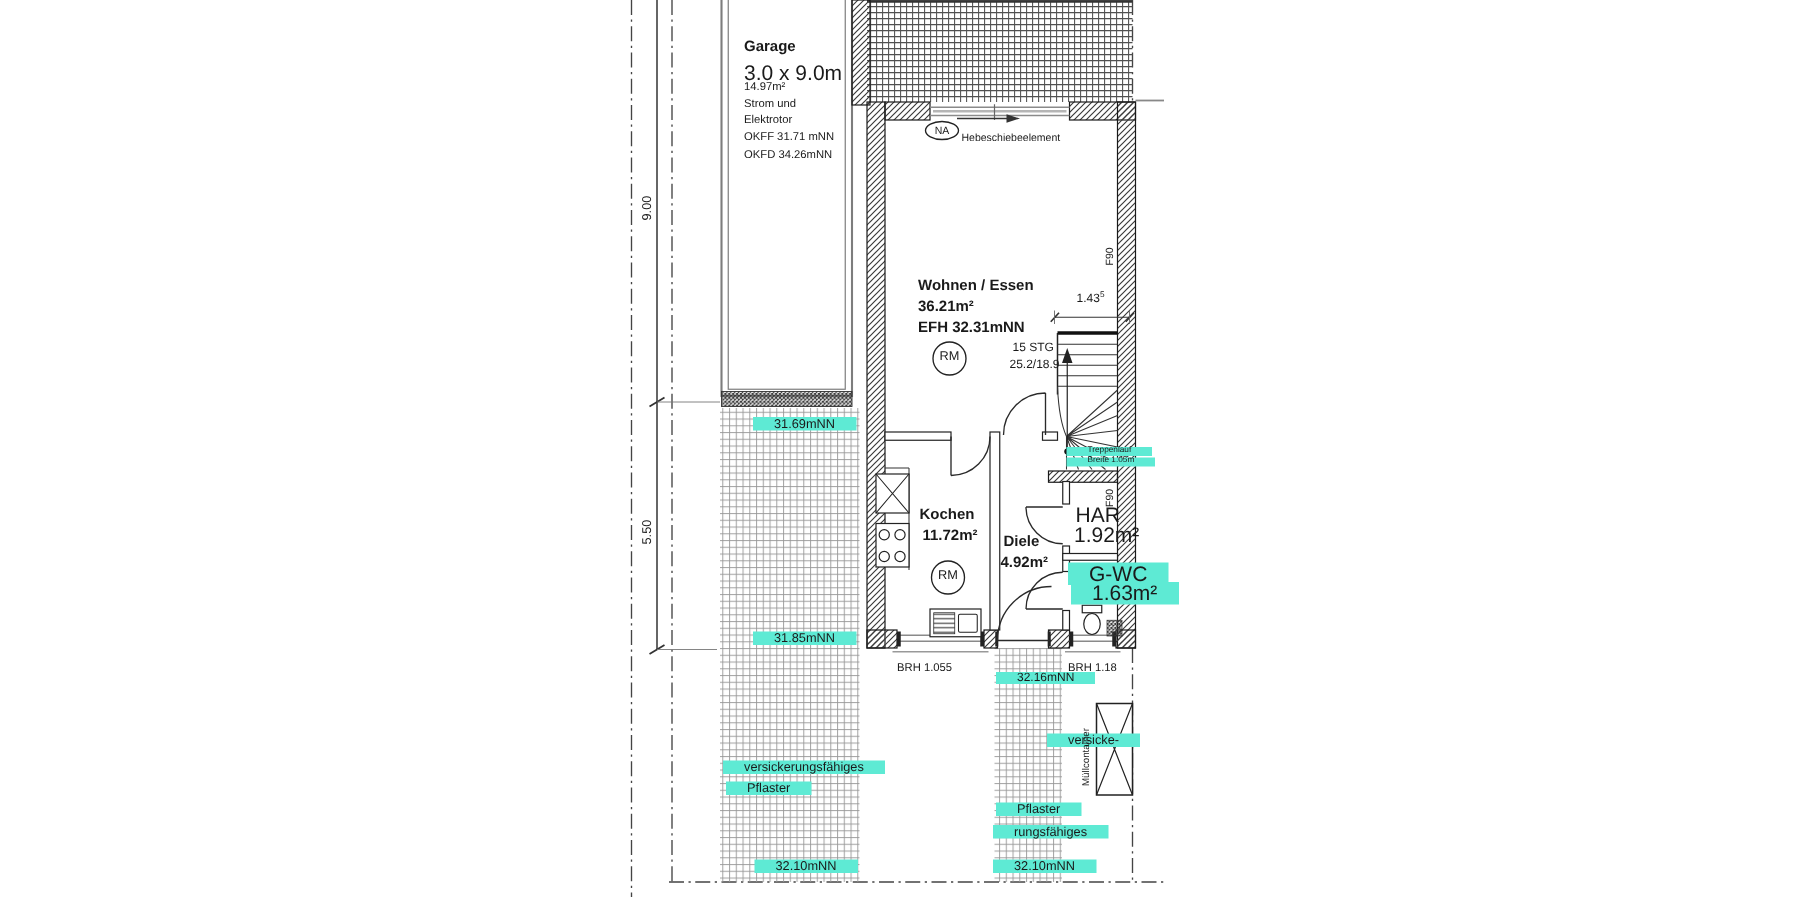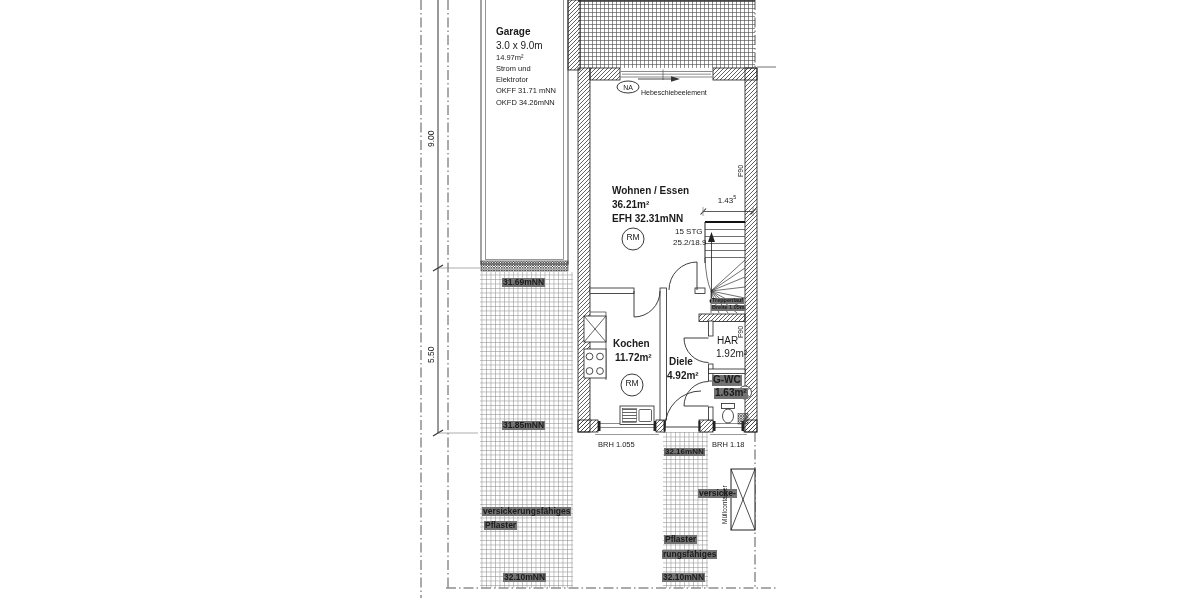--- a/index.html
+++ b/index.html
@@ -2,25 +2,25 @@
 <html><head>
 <meta charset="utf-8">
 <style>
   html,body{margin:0;padding:0;background:#ffffff;}
   .stage{
     position:relative;width:1200px;height:600px;background:#ffffff;overflow:hidden;
     font-family:"Liberation Sans", sans-serif;color:#1a1a1a;
   }
   .stage svg{position:absolute;left:0;top:0;}
   .lbl{position:absolute;white-space:nowrap;color:#1a1a1a;line-height:1.05;}
-  .bgw{background:#737373;padding:0 1px;font-weight:bold;}
+  .bgw{background:#5eead4;padding:0 14px;}
   .rot{transform:rotate(-90deg);transform-origin:0 0;}
   .ctr{text-align:center;}
   .terrbox{position:absolute;left:634px;top:11px;background:#ffffff;padding:2px 3px;font-size:9.5px;line-height:12px;}
-  .f10{font-size:10px;font-weight:bold;} .f9{font-size:10px;} .f85{font-size:8.5px;}
+  .f10{font-size:10px;font-weight:bold;} .f9{font-size:14px;} .f85{font-size:8.5px;}
   .f8{font-size:8px;} .f75{font-size:7.5px;} .f7{font-size:7px;} .f65{font-size:6.5px;} .f55{font-size:5.5px;}
   .sup{font-size:5.5px;vertical-align:super;}
 </style>
 </head>
 <body>
 
 <div class="stage">
 
 <svg width="1200" height="600" viewBox="0 0 1200 600">
   <defs>

